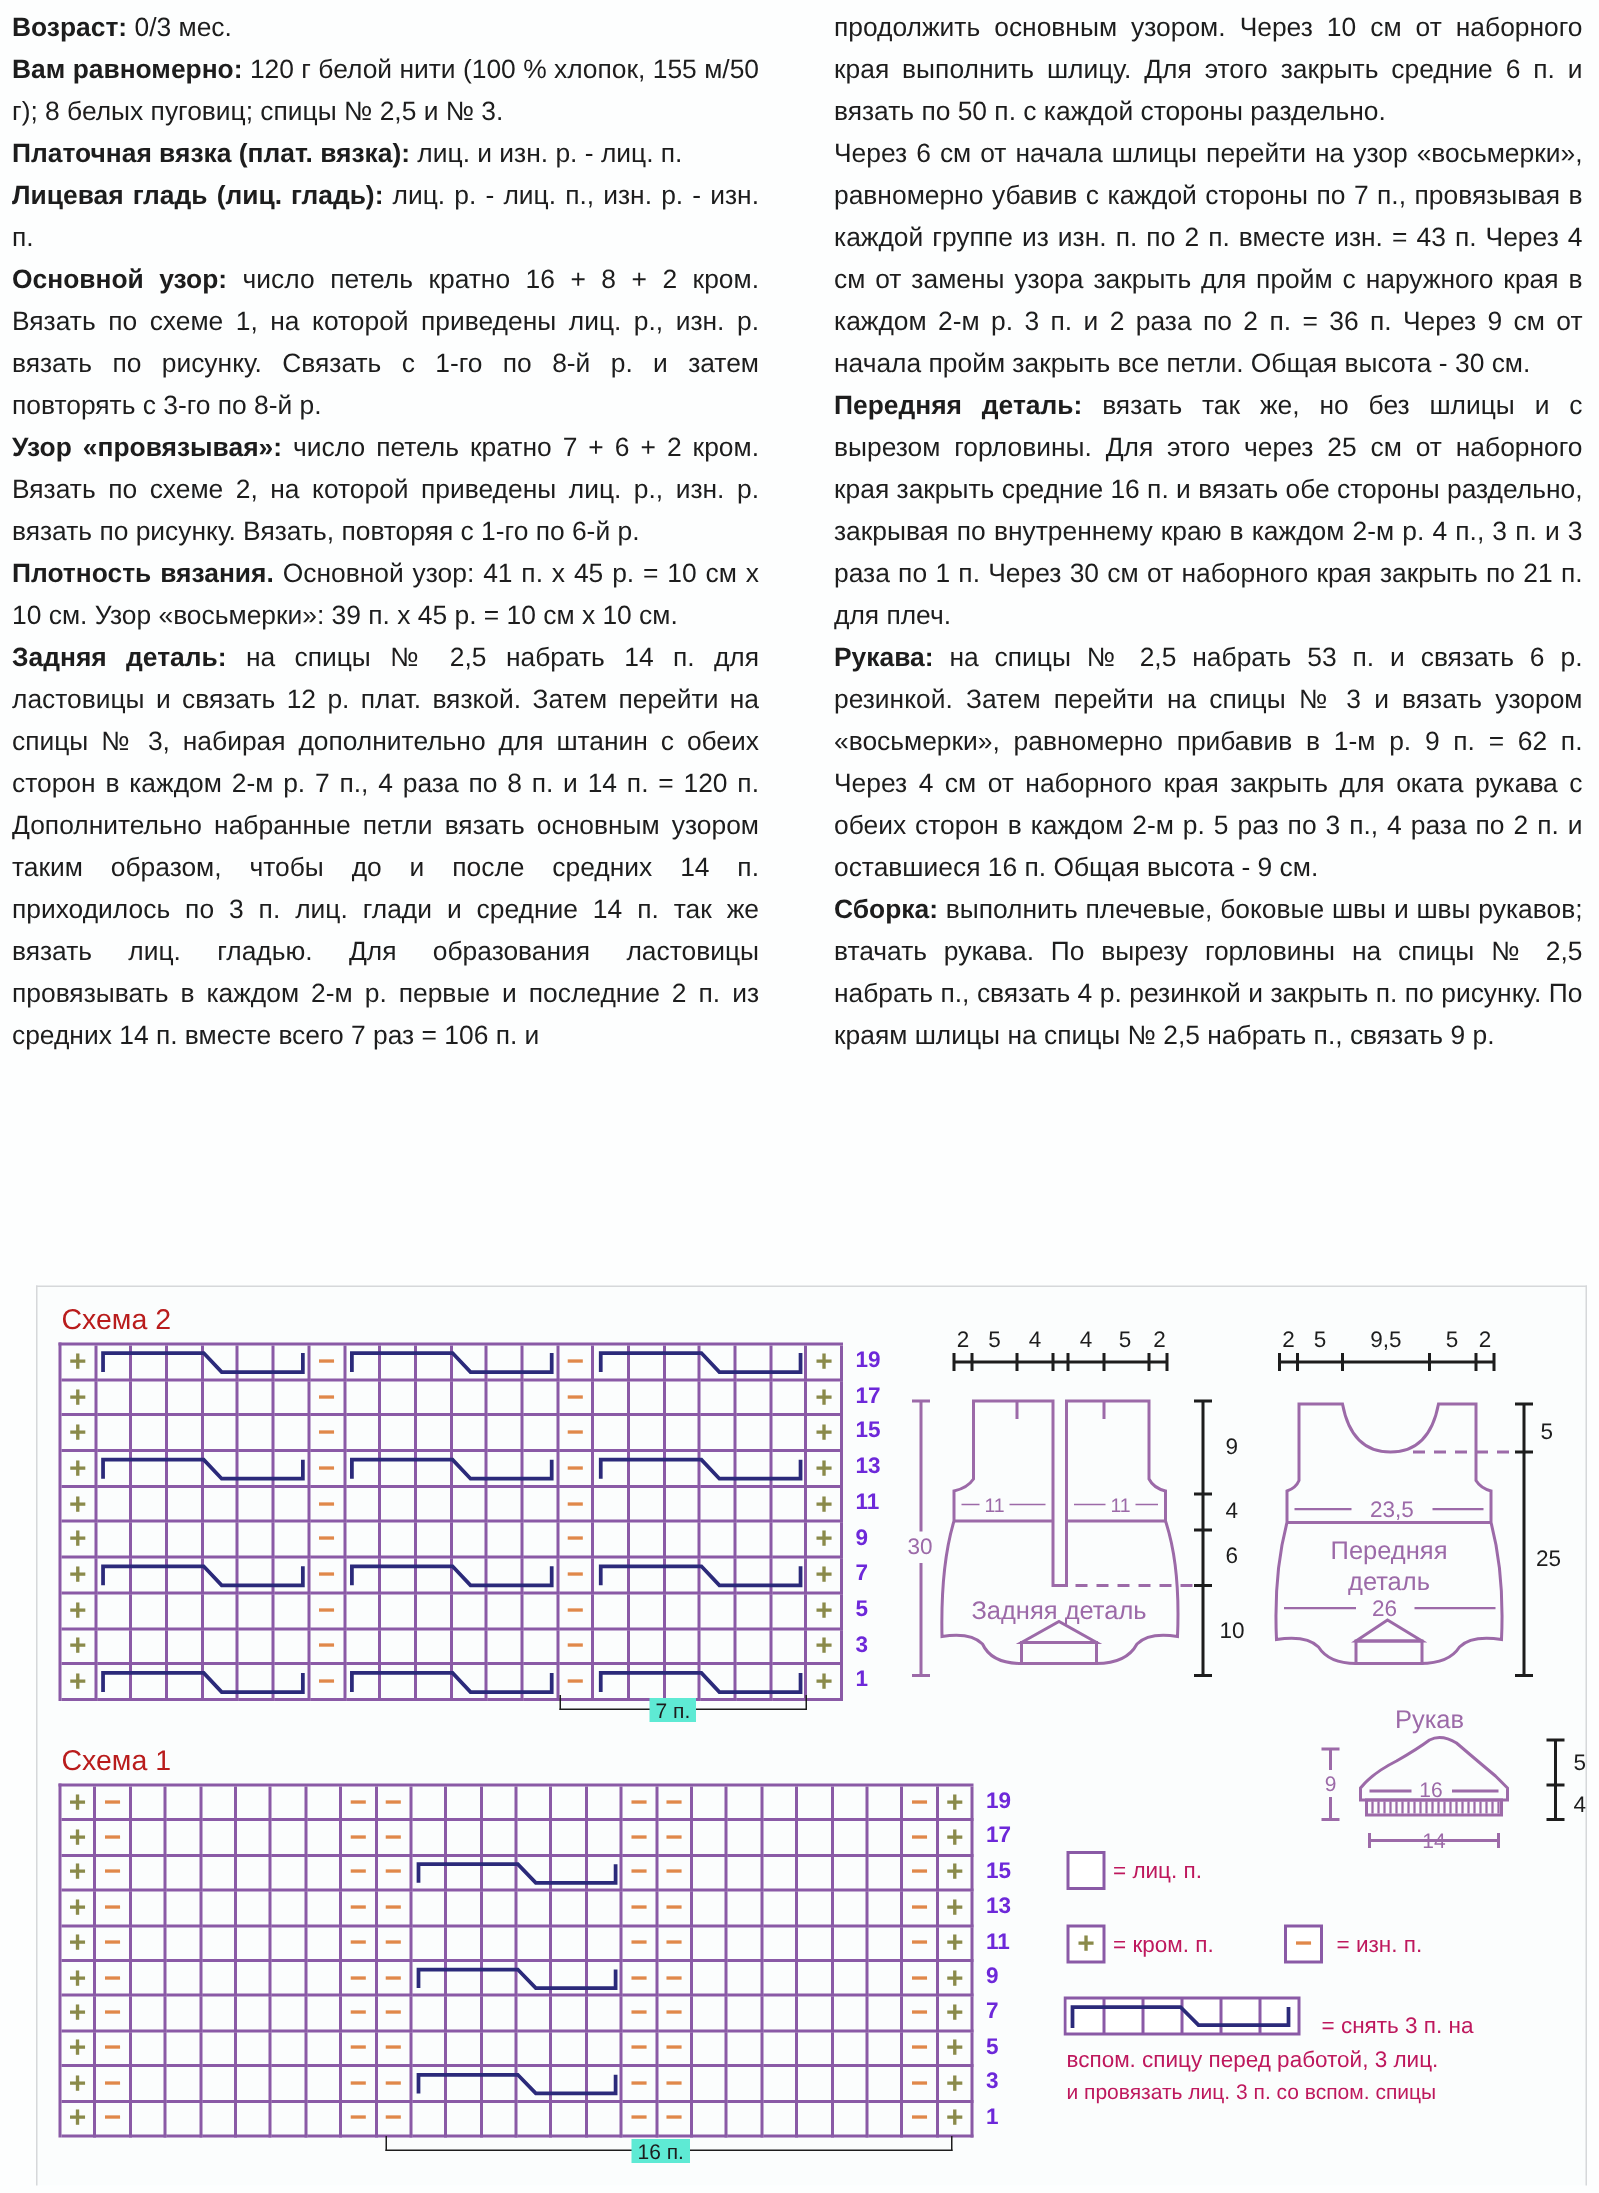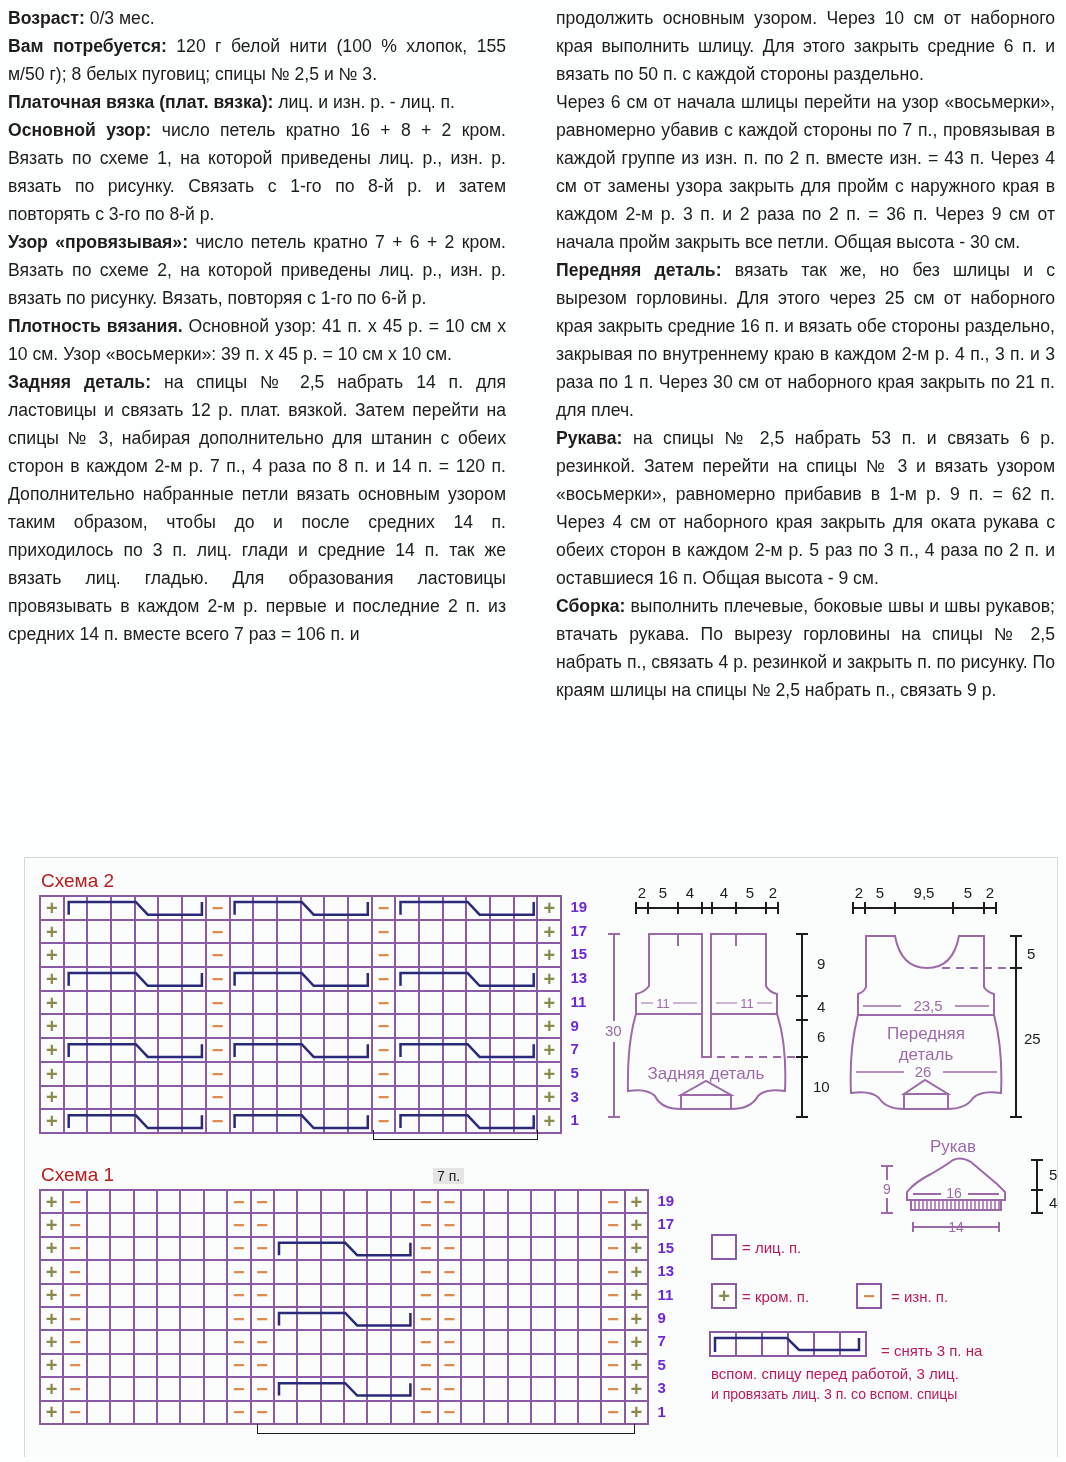--- a/index.html
+++ b/index.html
@@ -17,34 +17,35 @@
 
   .schema-title { position: absolute; font-size: 19px; color: #b91c1c; }
 
   .grid { position: absolute; display: grid; border-top: 2px solid #8a5aa6; border-left: 2px solid #8a5aa6; }
   .cell { border-right: 2px solid #8a5aa6; border-bottom: 2px solid #8a5aa6; position: relative;
           display: flex; align-items: center; justify-content: center; font-weight: 700; font-size: 20px; line-height: 1; }
   .cell.plus { color: #8a8a4a; }
   .cell.minus { color: #e0884a; }
 
   .rownum { position: absolute; font-size: 15px; color: #6d28d9; font-weight: bold; }
-  .span-label { position: absolute; font-size: 14px; color: #1d1d1d; background: #e5e5e5; padding: 0 4px; margin-top: 36px; }
+  .span-label { position: absolute; font-size: 14px; color: #1d1d1d; background: #5eead4; padding: 0 4px; }
   .bracket { position: absolute; border: 1.5px solid #1d1d1d; border-top: none; height: 10px; }
 
   svg text { font-family: "Liberation Sans", "DejaVu Sans", sans-serif; }
   .legend-text { position: absolute; font-size: 15px; color: #be185d; }
   .legend-box { position: absolute; border: 2px solid #8a5aa6; background: #fff; display:flex; align-items:center; justify-content:center; font-weight:700; font-size:20px; }
 </style>
 </head>
 <body>
 
 <div class="col left" id="leftCol">
     <p class="para"><b>Возраст:</b><span> 0/3 мес.</span></p>
-    <p class="para"><b>Вам потребуется:</b><span> 120 г белой нити (100 % хлопок, 155 м/50 г); 8 белых пуговиц; спицы № 2,5 и № 3.</span></p>
+    <p class="para"><b>Вам равномерно:</b><span> 120 г белой нити (100 % хлопок, 155 м/50 г); 8 белых пуговиц; спицы № 2,5 и № 3.</span></p>
     <p class="para"><b>Платочная вязка (плат. вязка):</b><span> лиц. и изн. р. - лиц. п.</span></p>
+    <p class="para"><b>Лицевая гладь (лиц. гладь):</b><span> лиц. р. - лиц. п., изн. р. - изн. п.</span></p>
     <p class="para"><b>Основной узор:</b><span> число петель кратно 16 + 8 + 2 кром. Вязать по схеме 1, на которой приведены лиц. р., изн. р. вязать по рисунку. Связать с 1-го по 8-й р. и затем повторять с 3-го по 8-й р.</span></p>
     <p class="para"><b>Узор «провязывая»:</b><span> число петель кратно 7 + 6 + 2 кром. Вязать по схеме 2, на которой приведены лиц. р., изн. р. вязать по рисунку. Вязать, повторяя с 1-го по 6-й р.</span></p>
     <p class="para"><b>Плотность вязания.</b><span> Основной узор: 41 п. х 45 р. = 10 см х 10 см. Узор «восьмерки»: 39 п. х 45 р. = 10 см х 10 см.</span></p>
     <p class="para"><b>Задняя деталь:</b><span> на спицы № 2,5 набрать 14 п. для ластовицы и связать 12 р. плат. вязкой. Затем перейти на спицы № 3, набирая дополнительно для штанин с обеих сторон в каждом 2-м р. 7 п., 4 раза по 8 п. и 14 п. = 120 п. Дополнительно набранные петли вязать основным узором таким образом, чтобы до и после средних 14 п. приходилось по 3 п. лиц. глади и средние 14 п. так же вязать лиц. гладью. Для образования ластовицы провязывать в каждом 2-м р. первые и последние 2 п. из средних 14 п. вместе всего 7 раз = 106 п. и</span></p>
   </div>
 <div class="col right" id="rightCol">
     <p class="para"><span>продолжить основным узором. Через 10 см от наборного края выполнить шлицу. Для этого закрыть средние 6 п. и вязать по 50 п. с каждой стороны раздельно.</span></p>
     <p class="para"><span>Через 6 см от начала шлицы перейти на узор «восьмерки», равномерно убавив с каждой стороны по 7 п., провязывая в каждой группе из изн. п. по 2 п. вместе изн. = 43 п. Через 4 см от замены узора закрыть для пройм с наружного края в каждом 2-м р. 3 п. и 2 раза по 2 п. = 36 п. Через 9 см от начала пройм закрыть все петли. Общая высота - 30 см.</span></p>
     <p class="para"><b>Передняя деталь:</b><span> вязать так же, но без шлицы и с вырезом горловины. Для этого через 25 см от наборного края закрыть средние 16 п. и вязать обе стороны раздельно, закрывая по внутреннему краю в каждом 2-м р. 4 п., 3 п. и 3 раза по 1 п. Через 30 см от наборного края закрыть по 21 п. для плеч.</span></p>
     <p class="para"><b>Рукава:</b><span> на спицы № 2,5 набрать 53 п. и связать 6 р. резинкой. Затем перейти на спицы № 3 и вязать узором «восьмерки», равномерно прибавив в 1-м р. 9 п. = 62 п. Через 4 см от наборного края закрыть для оката рукава с обеих сторон в каждом 2-м р. 5 раз по 3 п., 4 раза по 2 п. и оставшиеся 16 п. Общая высота - 9 см.</span></p>

